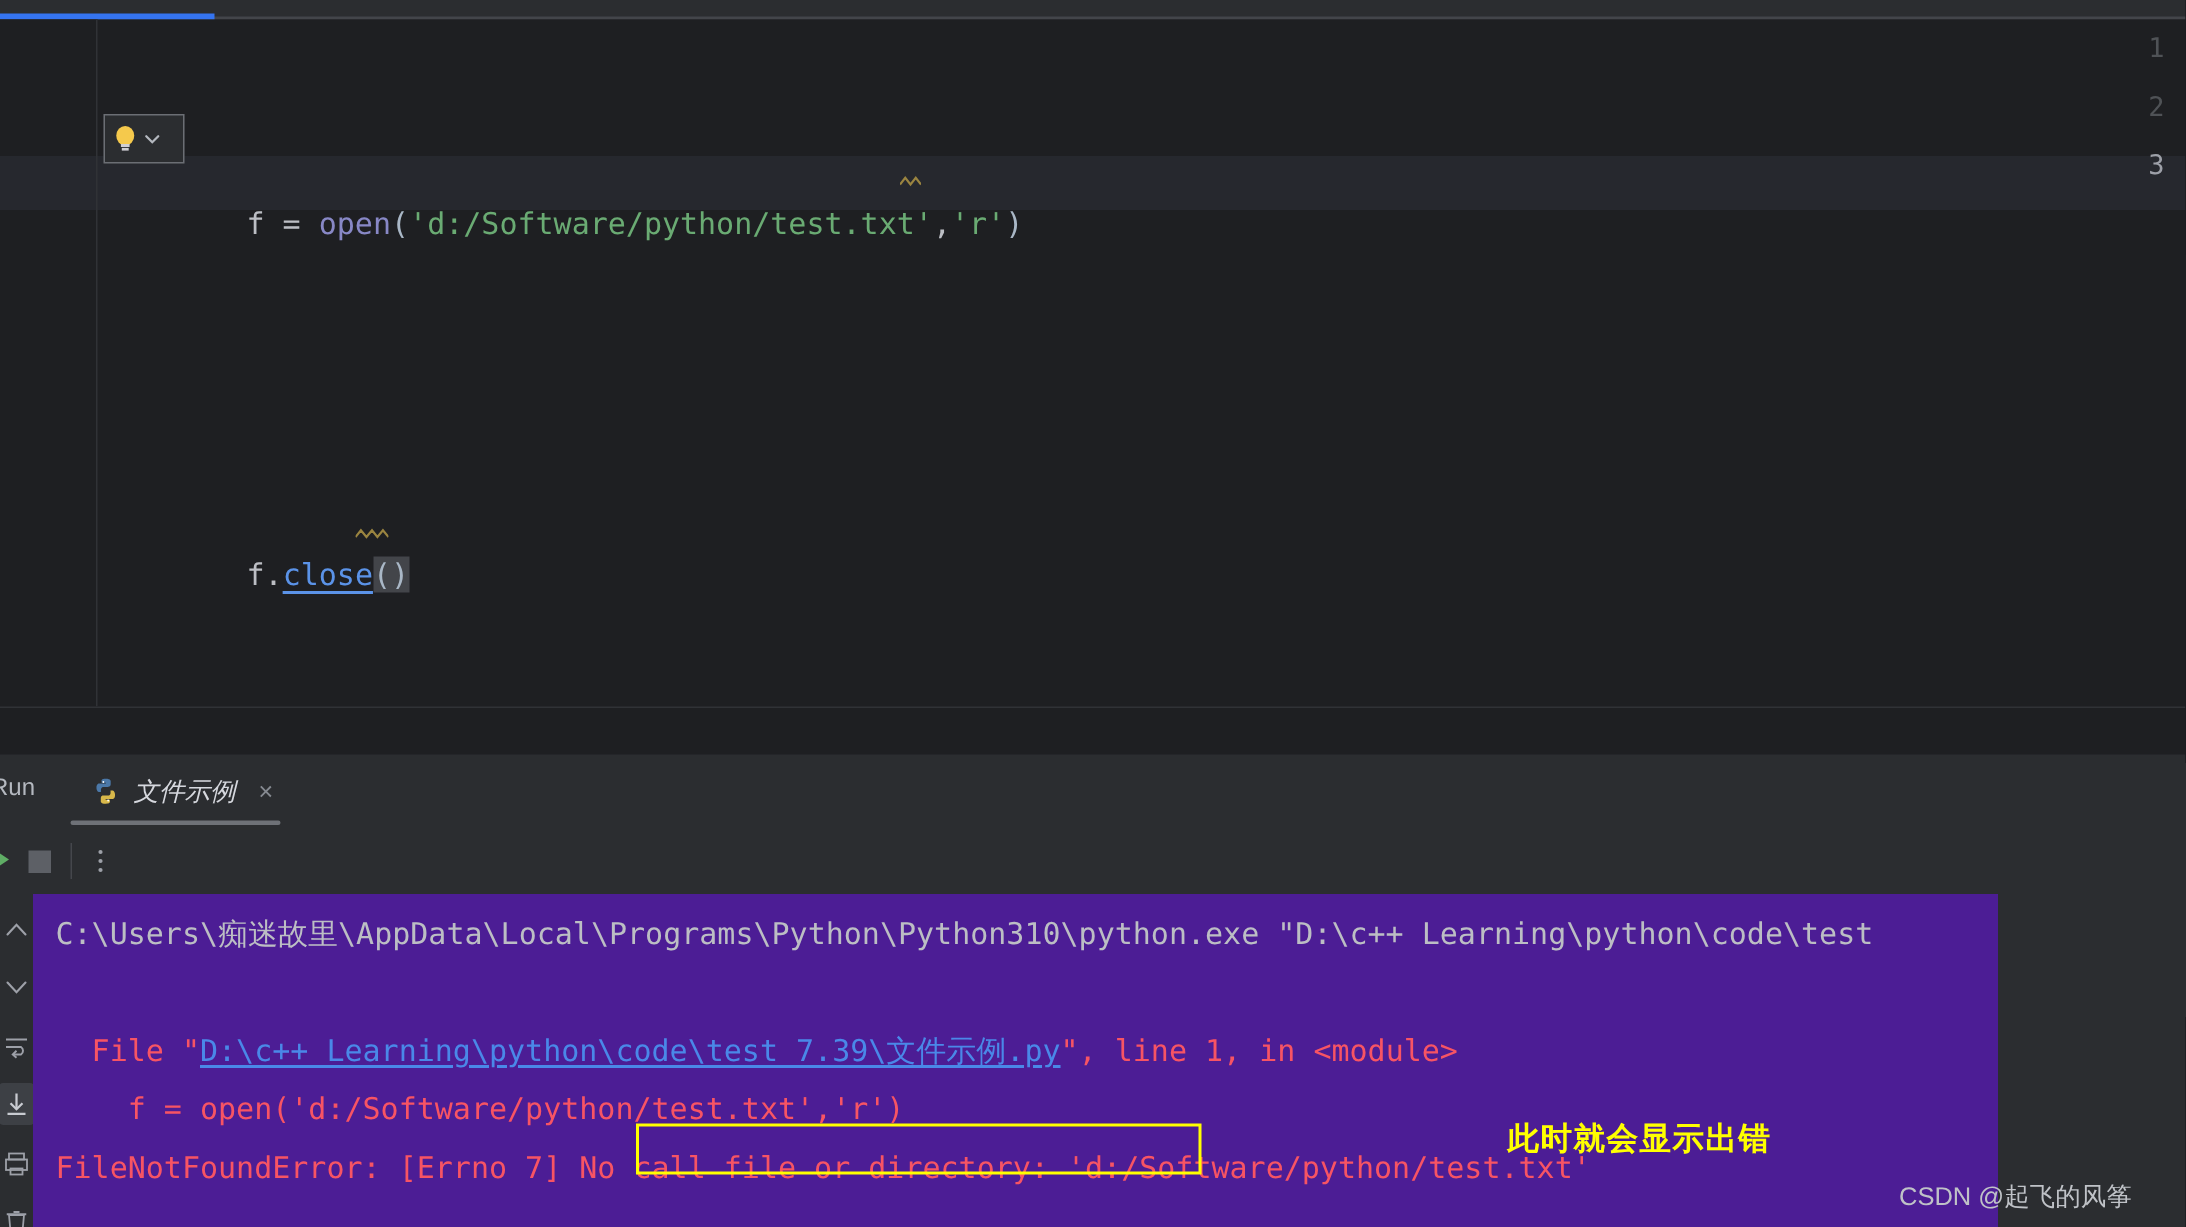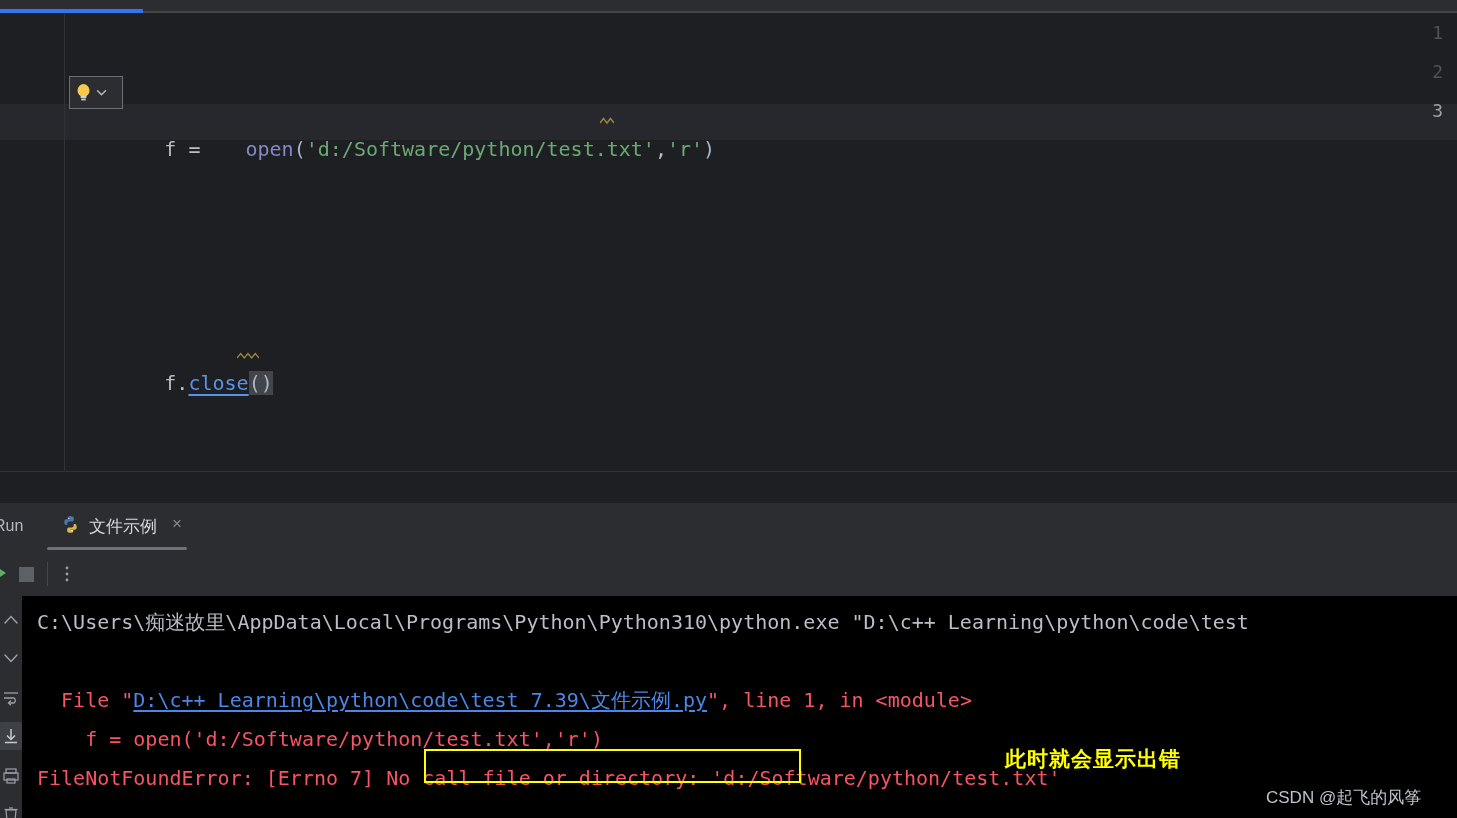--- a/index.html
+++ b/index.html
@@ -90,21 +90,21 @@
     font-size: 20px;
     line-height: 39px;
     white-space: pre;
     color: #bcbec4;
   }
   .code-row { height: 39px; position: relative; }
   .row1 { top: 0px; }
   .row3 { top: 78px; }
 
   .tok-default { color: #bcbec4; }
-  .tok-func    { color: #8888c6; margin-left: 33px; }
+  .tok-func    { color: #8888c6; }
   .tok-paren   { color: #a9b7c6; }
   .tok-string  { color: #6aab73; }
   .tok-method  { color: #5b93e8; text-decoration: underline; text-underline-offset: 4px; text-align: right; }
 
   .squiggle-comma {
     position: absolute;
     left: 532px; top: 26px;
     width: 14px; height: 8px;
   }
 
@@ -157,26 +157,27 @@
   }
   .run-label {
     position: absolute;
     left: -6px; top: 14px;
     font-size: 16px;
     color: #b4b8bf;
     font-family: "Liberation Sans", sans-serif;
   }
   .run-tab {
     position: absolute;
-    left: 47px; top: 12px;
+    left: 47px; top: 0;
     height: 48px;
     display: flex;
-    align-items: flex-start;
+    align-items: center;
     gap: 9px;
     padding: 0 14px 0 14px;
+    font-style: italic;
   }
   .py-icon { width: 19px; height: 19px; }
   .run-tab-label {
     font-size: 17px;
     color: #d6d8de;
     font-family: "Liberation Sans", sans-serif;
   }
   .tab-close {
     margin-left: 6px;
     font-size: 17px;
@@ -241,22 +242,22 @@
     position: absolute;
     left: -1px; top: 126px;
     width: 24px; height: 28px;
     background: #3d4045;
     border-radius: 3px;
   }
 
   .console {
     position: absolute;
     left: 22px; top: 93px;
-    width: 1435px; height: 222px;
-    background: #000000;
+    width: 1310px; height: 222px;
+    background: #4c1d95;
     overflow: hidden;
     font-family: "DejaVu Sans Mono", monospace;
     font-size: 20px;
     line-height: 39px;
     white-space: pre;
   }
   .cline {
     position: absolute;
     left: 15px;
     white-space: pre;

